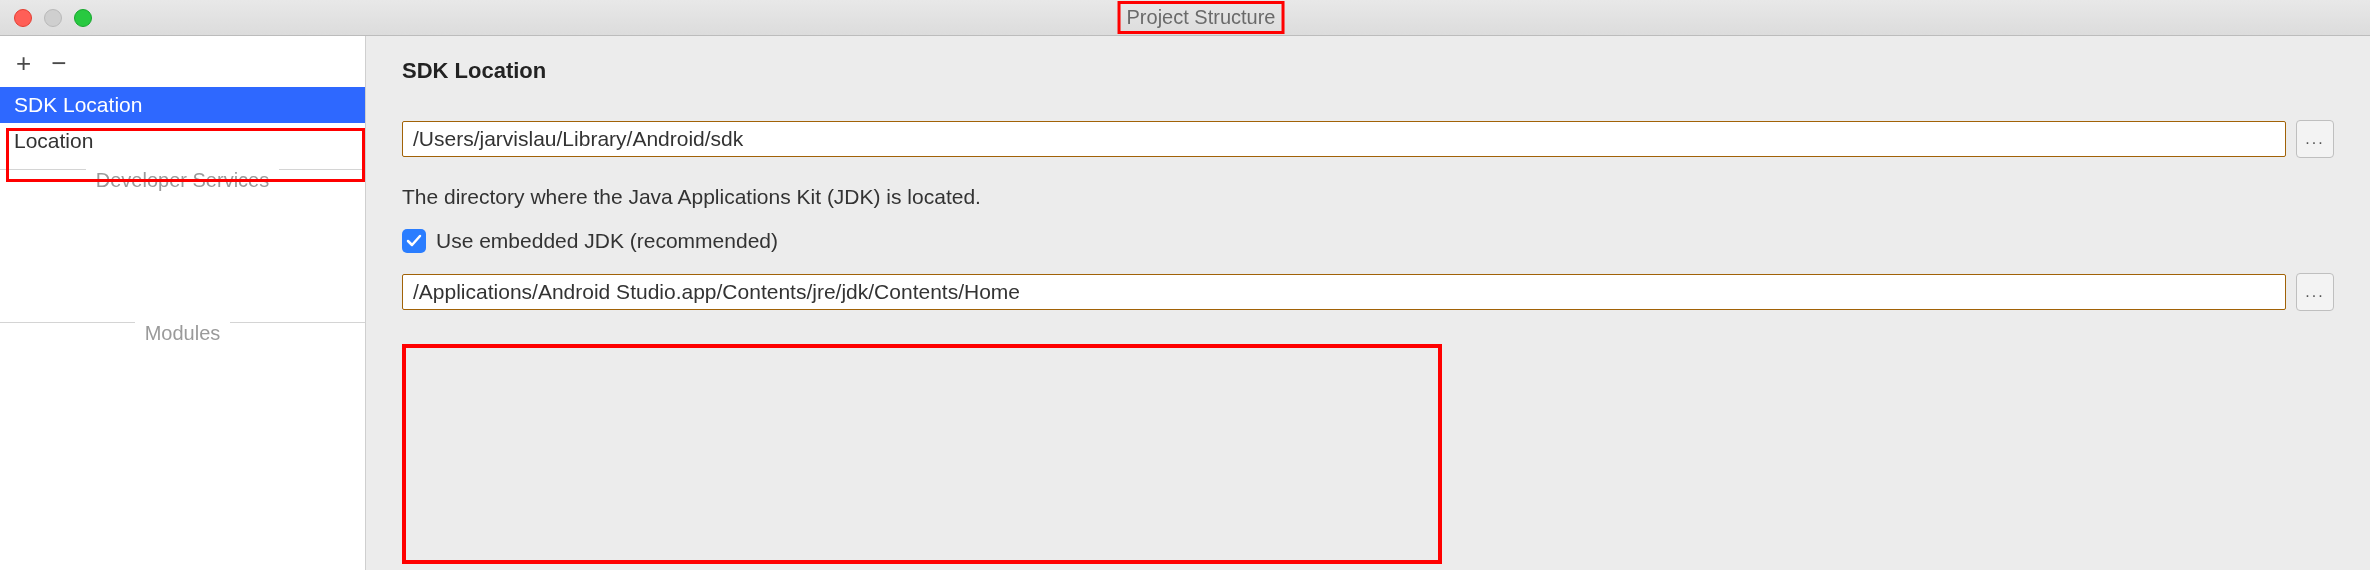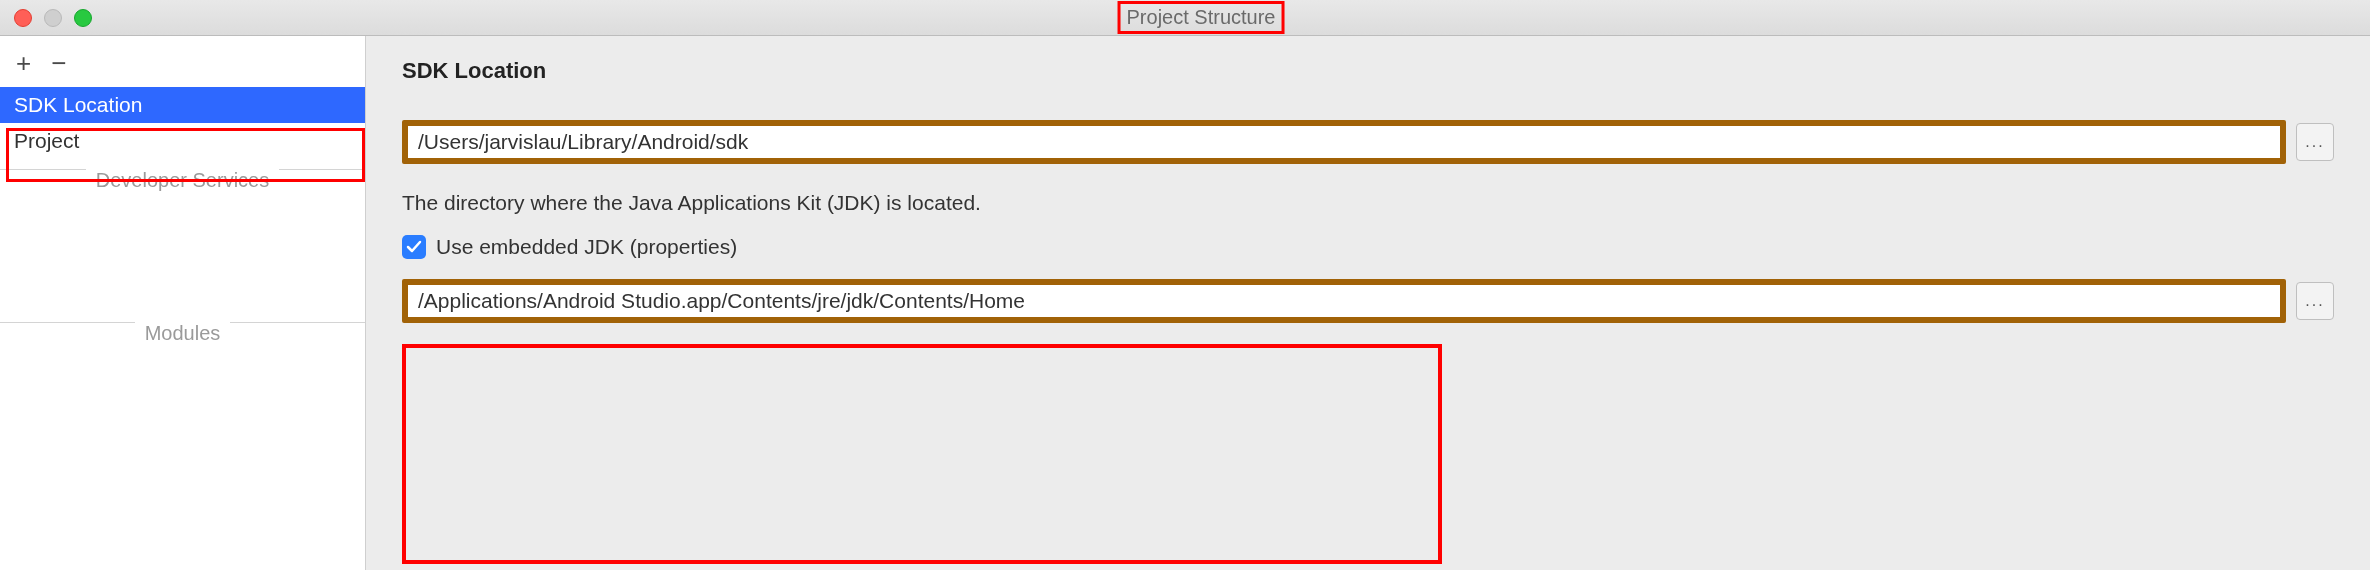--- a/index.html
+++ b/index.html
@@ -119,21 +119,21 @@
     }
     .field-row {
       display: flex;
       align-items: center;
       margin-top: 20px;
       gap: 10px;
     }
     .text-input {
       flex: 1;
       height: 36px;
-      border: 6px solid #a16207;
+      border: 1px solid #a16207;
       background: #fff;
       padding: 16px 10px;
       font-size: 21px;
       color: #333;
       border-radius: 2px;
     }
     .browse-btn {
       width: 38px;
       height: 38px;
       background: #f3f3f3;
@@ -189,21 +189,21 @@
 <div class="main">
   <div class="sidebar">
     <div class="sidebar-tools">
       <span>+</span>
       <span>−</span>
     </div>
     <div class="sidebar-item selected">
       <span>SDK Location</span>
     </div>
     <div class="sidebar-item">
-      <span>Project</span>
+      <span>Location</span>
     </div>
     <div class="sidebar-group">
       <span class="line"></span>
       <span class="label">Developer Services</span>
       <span class="line"></span>
     </div>
     <div style="height:110px"></div>
     <div class="sidebar-group">
       <span class="line"></span>
       <span class="label">Modules</span>
@@ -223,21 +223,21 @@
     </div>
 
     <div class="section-block">
       <div class="section-desc">The directory where the Java Applications Kit (JDK) is located.</div>
       <div class="checkbox-row">
         <div class="checkbox">
           <svg viewBox="0 0 16 16">
               <path d="M2 8 L6 12 L14 3" stroke="#fff" stroke-width="2.5" fill="none" stroke-linecap="round" stroke-linejoin="round"></path>
             </svg>
         </div>
-        <span>Use embedded JDK (properties)</span>
+        <span>Use embedded JDK (recommended)</span>
       </div>
       <div class="field-row">
         <input class="text-input" value="/Applications/Android Studio.app/Contents/jre/jdk/Contents/Home" style="">
         <div class="browse-btn">...</div>
       </div>
     </div>
 
   </div>
 </div>
 

